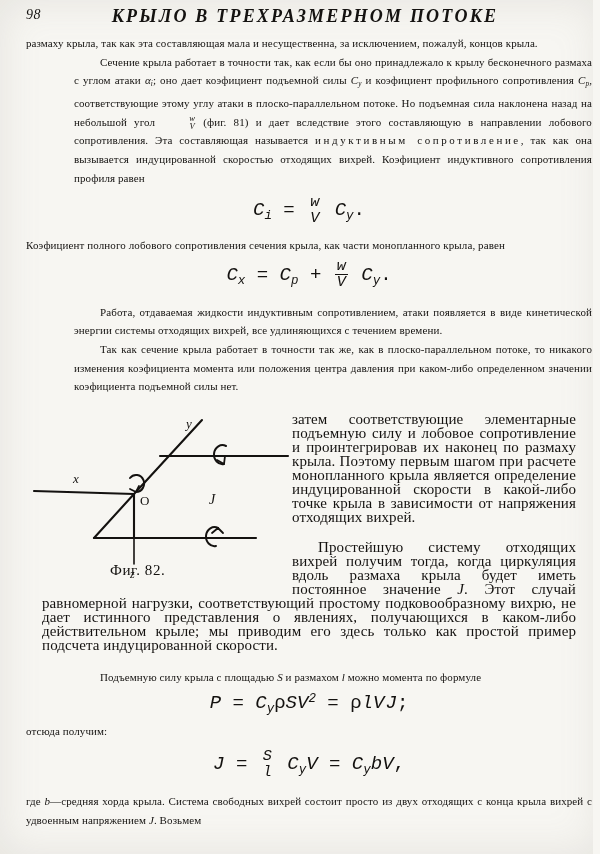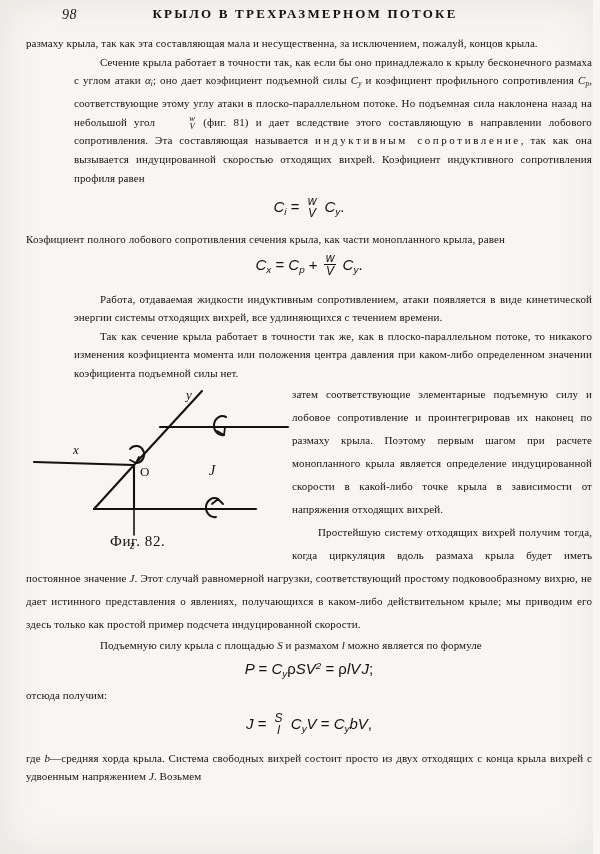--- a/index.html
+++ b/index.html
@@ -28,30 +28,30 @@
     width: 600px;
     height: 22px;
   }
   #folio {
     position: absolute;
     left: 26px;
     top: 1px;
     font-style: italic;
     font-size: 14px;
     letter-spacing: 0.5px;
-    margin-left: 36px;
   }
   #head-title {
     position: absolute;
     left: 0;
     top: 0px;
     width: 600px;
     text-align: center;
+    font-style: italic;
     font-weight: bold;
-    font-size: 13px;
+    font-size: 18px;
     letter-spacing: 2.2px;
     padding-left: 10px;
     box-sizing: border-box;
   }
   
   #body-col {
     position: absolute;
     left: 26px;
     top: 34px;
     width: 566px;
@@ -63,23 +63,23 @@
     text-align: justify;
     text-justify: inter-word;
     letter-spacing: 0.1px;
     white-space: normal;
   }
   p.ind { text-indent: 26px; margin-left: 48px; }
   .sp { letter-spacing: 2.6px; }
   
   .formula {
     text-align: center;
-    font-family: Liberation Sans, sans-serif;
-    font-style: italic;
-    font-size: 15px;
+    font-family: Liberation Mono, monospace;
+    font-style: italic;
+    font-size: 19px;
     white-space: nowrap;
   }
   .frac {
     display: inline-block;
     vertical-align: -0.42em;
     text-align: center;
     font-size: 0.80em;
     line-height: 1.02;
     margin: 0 2px;
   }
@@ -109,23 +109,23 @@
   }
   #fig-caption {
     position: absolute;
     left: 84px;
     top: 150px;
     font-size: 15px;
     letter-spacing: 0.6px;
   }
   #fig-svg { position: absolute; left: 0; top: 0; }
   p.side {
-    margin: 0;
-    font-size: 11px;
-    line-height: 23px;
+    margin: 16px;
+    font-size: 15px;
+    line-height: 14px;
     text-align: justify;
     letter-spacing: 0.1px;
   }
   .clear { clear: both; }
   .gap4 { height: 4px; }
   .gap6 { height: 6px; }
   .gap8 { height: 8px; }
   .gap10 { height: 10px; }
   .gap12 { height: 12px; }
   
@@ -254,21 +254,21 @@
       <p class="side ind"><span>Простейшую систему отходящих вихрей получим тогда, когда циркуляция вдоль размаха крыла будет иметь постоянное значение</span>
         <span class="mi">J</span><span>. Этот случай равномерной нагрузки, соответствующий простому подковообразному вихрю, не дает истинного представления о явлениях, получающихся в каком-либо действительном крыле; мы приводим его здесь только как простой пример подсчета индуцированной скорости.</span></p>
 
       <div class="clear"></div>
     </div>
 
     <p class="tp ind"><span>Подъемную силу крыла с площадью</span>
       <span class="mi">S</span>
       <span>и размахом</span>
       <span class="mi">l</span>
-      <span>можно является по формуле</span></p>
+      <span>можно момента по формуле</span></p>
 
     <div class="gap6"></div>
 
     <div class="formula">
       <span class="mi">P</span>
       <span class="up">=</span>
       <span class="mi">C</span><span class="sub">y</span><span class="up">ρ</span><span class="mi">S</span><span class="mi">V</span><span class="sup">2</span>
       <span class="up">=</span>
       <span class="up">ρ</span><span class="mi">l</span><span class="mi">V</span> <span class="mi">J</span><span class="up">;</span>
     </div>

